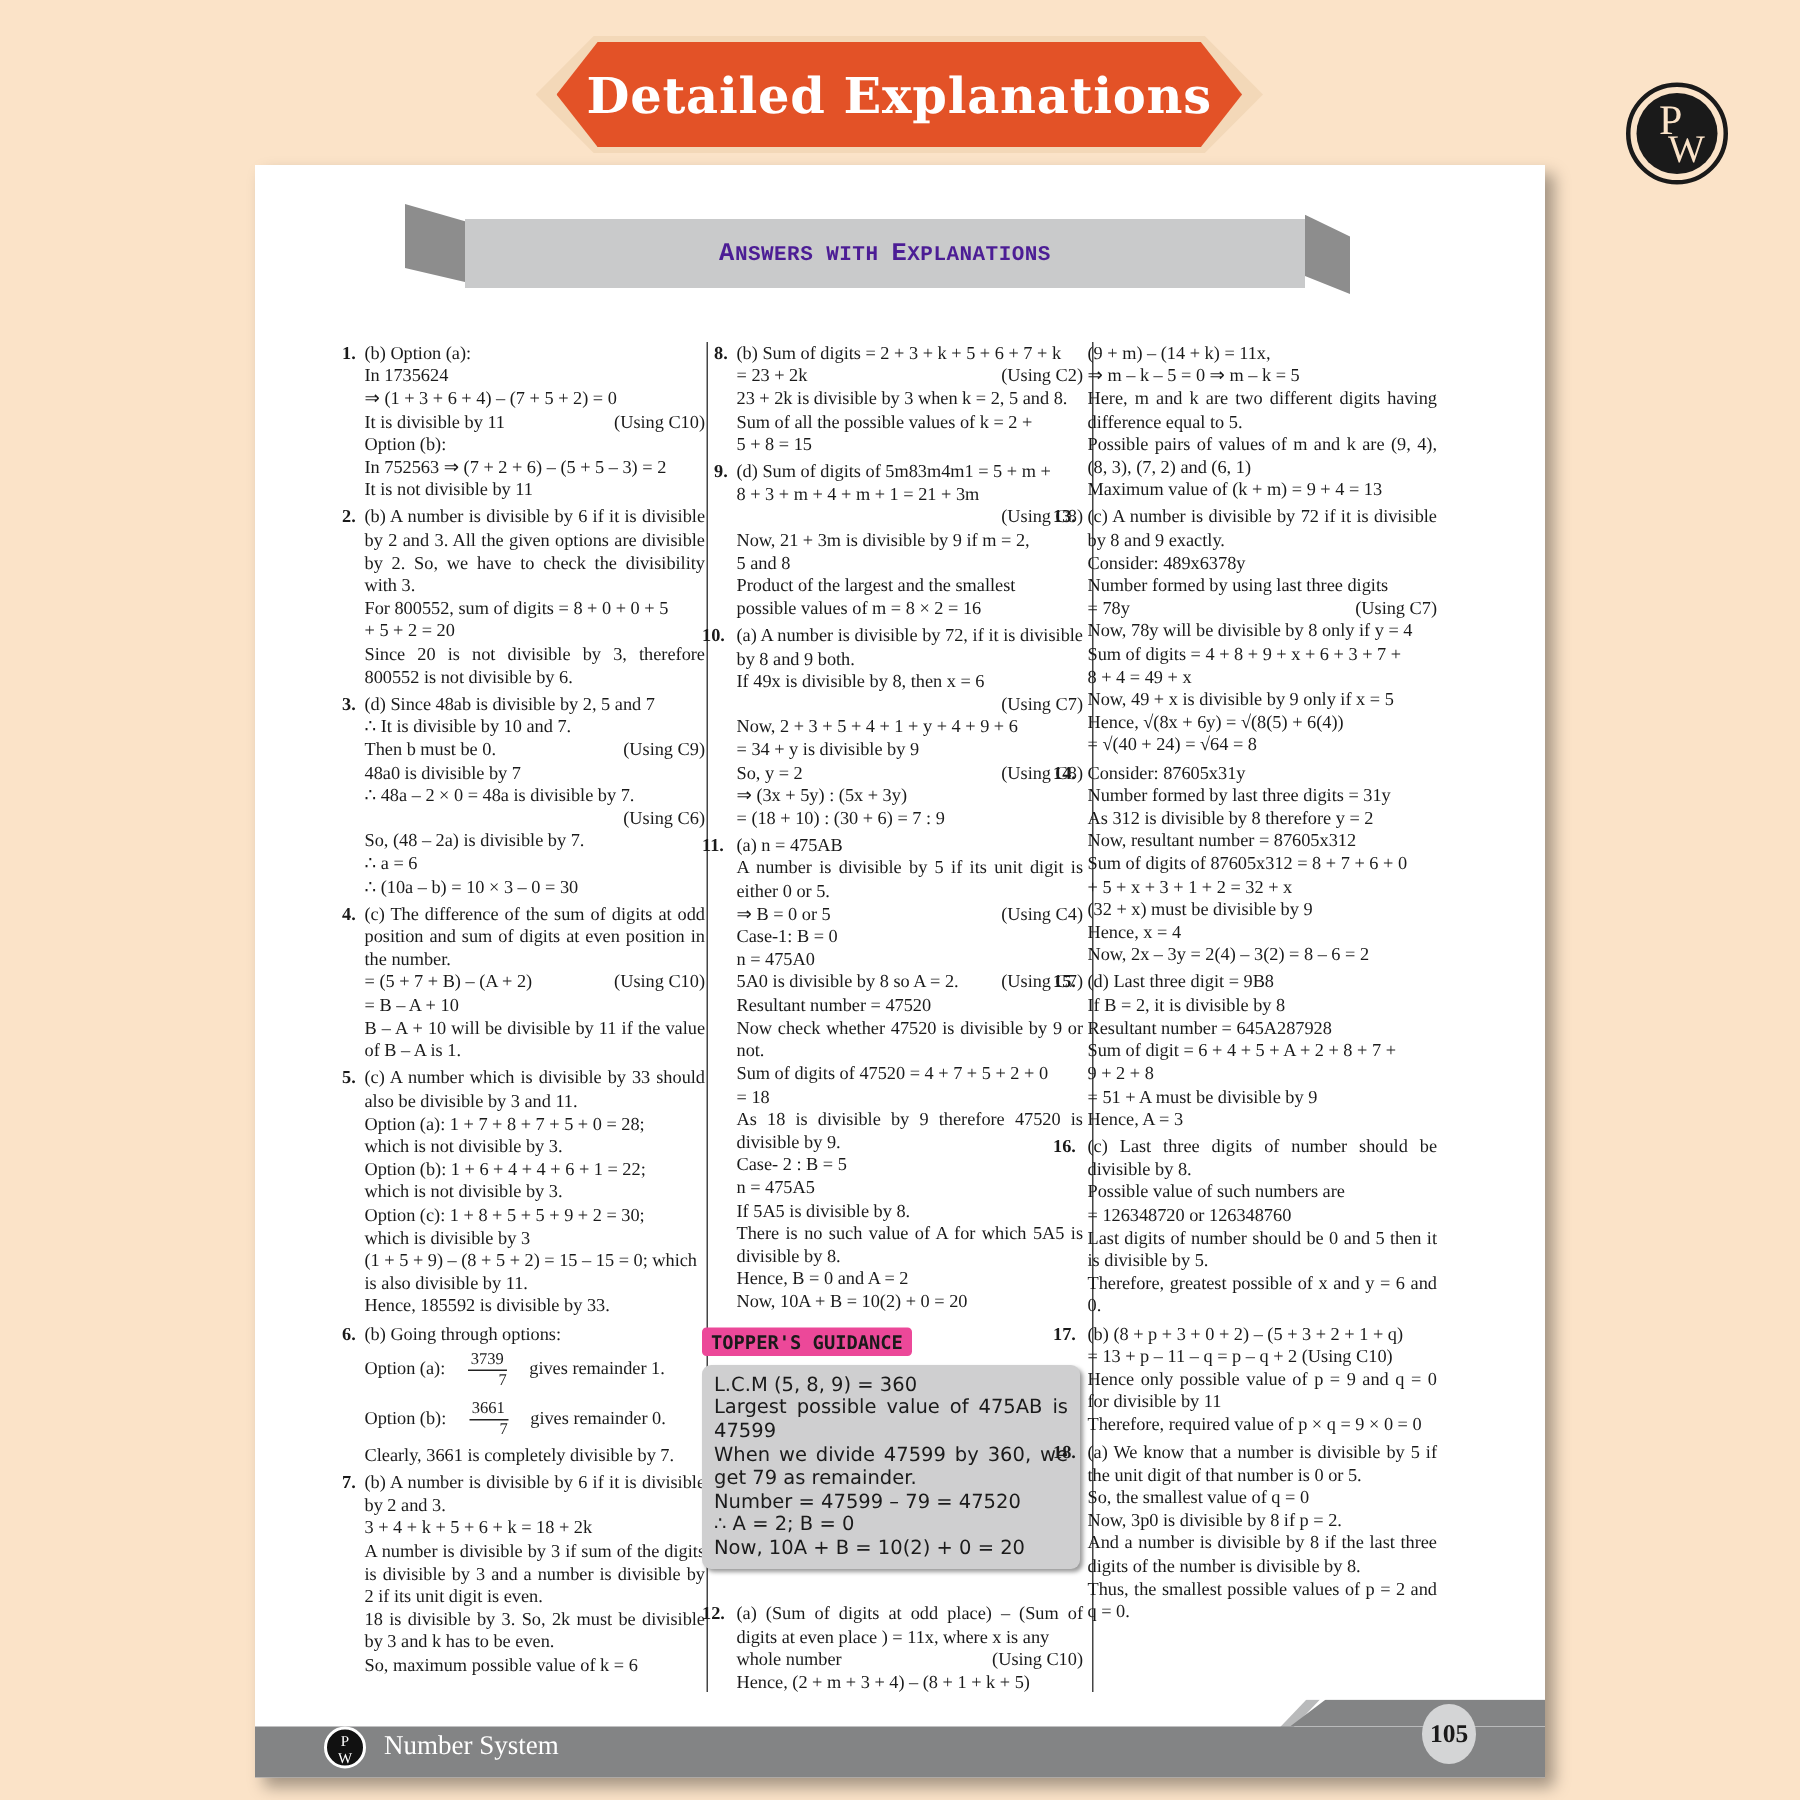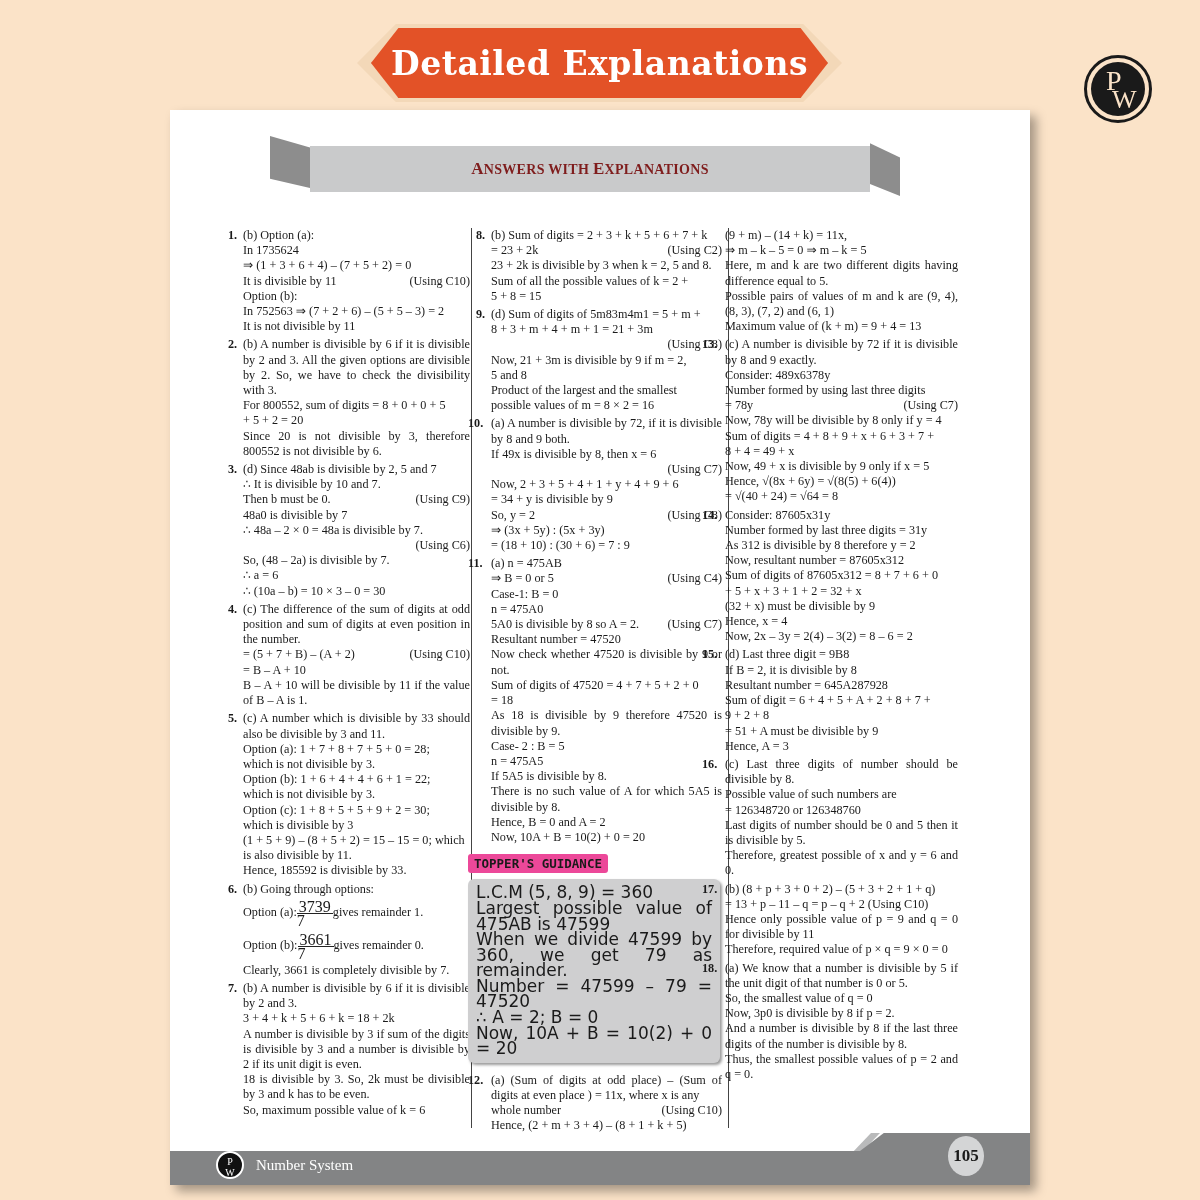--- a/index.html
+++ b/index.html
@@ -23,55 +23,55 @@
   .page { position: absolute; left: 170px; top: 110px; width: 860px; height: 1075px; background: #fff;
     box-shadow: 6px 6px 10px rgba(0,0,0,.35); }
 
   .section-bar { position: absolute; left: 100px; top: 26px; width: 630px; height: 50px; }
   .section-bar .lwing { position: absolute; left: 0; top: 0; width: 40px; height: 52px; background: #8d8d8d;
     clip-path: polygon(0 0, 100% 22%, 100% 100%, 0 82%); }
   .section-bar .rwing { position: absolute; right: 0; top: 0; width: 30px; height: 60px; background: #8d8d8d;
     clip-path: polygon(0 12%, 100% 36%, 100% 100%, 0 80%); }
   .section-bar .mid { position: absolute; left: 40px; right: 30px; top: 10px; height: 46px; background: #c9cacb;
     display: flex; align-items: center; justify-content: center; }
-  .section-title { font-family: Liberation Serif, serif; font-weight: bold; font-size: 14px; color: #7f1d1d; font-variant: small-caps; letter-spacing: 0.3px; }
+  .section-title { font-family: Liberation Mono, monospace; font-weight: bold; font-size: 14px; color: #4c1d95; font-variant: small-caps; letter-spacing: 0.3px; }
   .section-title .big { font-size: 17px; }
 
   .cols { position: absolute; left: 58px; top: 118px; width: 760px; height: 900px; }
   .col { position: absolute; top: 0; width: 242px; font-size: 12.2px; line-height: 15.2px; }
   .col1 { left: 0; }
   .col2 { left: 248px; width: 246px; }
   .col3 { left: 482px; width: 248px; }
   .vline { position: absolute; top: 0; width: 1px; background: #444; height: 900px; }
   .v1 { left: 243px; } .v2 { left: 500px; }
 
   .q { position: relative; padding-left: 15px; margin-bottom: 3px; }
   .q .num { position: absolute; left: 0; top: 0; font-weight: bold; }
   .q.two .num { left: -8px; }
   .ln { display: block; white-space: nowrap; }
   .ln.j { white-space: normal; text-align: justify; }
   .r { float: right; }
-  .frac { display: inline-block; vertical-align: middle; text-align: left; margin: 0 0; font-size: 16px; line-height: 13px; }
+  .frac { display: inline-block; vertical-align: middle; text-align: right; margin: 0 15px; font-size: 11px; line-height: 13px; }
   .frac .n { display: block; border-bottom: 1px solid #222; padding: 0 2px; }
   .frac .d { display: block; }
   .fracline { display: block; padding: 3px 0; white-space: nowrap; }
 
   .tg-label { display: inline-block; margin: 6px 0 4px -8px; padding: 2px 6px; background: #ec4899; font-family: "DejaVu Sans Mono", monospace; font-weight: bold; font-size: 12.5px; border-radius: 3px; }
-  .tg-box { margin: 2px 2px 10px -8px; padding: 6px 8px; background: #cfcfd0; border-radius: 6px; box-shadow: 2px 2px 3px rgba(0,0,0,.4);
-    font-family: "DejaVu Sans", sans-serif; font-size: 17px; line-height: 15.6px; }
+  .tg-box { margin: 2px 2px 22px -8px; padding: 6px 8px; background: #cfcfd0; border-radius: 6px; box-shadow: 2px 2px 3px rgba(0,0,0,.4);
+    font-family: "DejaVu Sans", sans-serif; font-size: 13px; line-height: 15.6px; }
 
   .footer { position: absolute; left: 0; top: 1028px; width: 860px; height: 47px; }
   .footer .strip { position: absolute; left: 0; right: 0; bottom: 0; height: 34px; background: #838485; }
   .footer .tab { position: absolute; right: 0; bottom: 34px; width: 170px; height: 18px; background: #838485;
     clip-path: polygon(14% 0, 100% 0, 100% 100%, 0 100%); }
   .footer .tabhl { position: absolute; right: 150px; bottom: 30px; width: 30px; height: 22px; background: #b9babb;
     clip-path: polygon(70% 0, 100% 0, 30% 100%, 0 100%); }
   .footer .logo-s { position: absolute; left: 46px; bottom: 6px; width: 28px; height: 28px; border-radius: 50%; background: #111; border: 2px solid #fff;
     color: #fff; font-size: 10px; line-height: 11px; text-align: center; padding-top: 3px; }
-  .footer .chap { position: absolute; left: 86px; bottom: 11px; color: #fff; font-size: 15px; font-family: "Liberation Serif", serif; }
+  .footer .chap { position: absolute; left: 86px; bottom: 11px; color: #fff; font-size: 18px; font-family: "Liberation Serif", serif; }
   .footer .pg { position: absolute; right: 46px; bottom: 9px; width: 36px; height: 40px; border-radius: 50%; background: #d4d5d6;
     display: flex; align-items: center; justify-content: center; font-weight: bold; font-size: 17px; }
 </style>
 </head>
 <body>
 
 <div class="banner-wrap">
   <div class="banner-outer"></div>
   <div class="banner-inner">
       <span class="banner-title">Detailed Explanations</span>
@@ -185,20 +185,21 @@
           <span class="ln">If 49x is divisible by 8, then x = 6</span>
           <span class="ln">&nbsp;<span class="r">(Using C7)</span></span>
           <span class="ln">Now, 2 + 3 + 5 + 4 + 1 + y + 4 + 9 + 6</span>
           <span class="ln">= 34 + y is divisible by 9</span>
           <span class="ln">So, y = 2<span class="r">(Using C8)</span></span>
           <span class="ln">⇒ (3x + 5y) : (5x + 3y)</span>
           <span class="ln">= (18 + 10) : (30 + 6) = 7 : 9</span>
         </div><div class="q two">
           <span class="num">11.</span>
           <span class="ln">(a) n = 475AB</span>
+          <span class="ln j">A number is divisible by 5 if its unit digit is either 0 or 5.</span>
           <span class="ln">⇒ B = 0 or 5<span class="r">(Using C4)</span></span>
           <span class="ln">Case-1: B = 0</span>
           <span class="ln">n = 475A0</span>
           <span class="ln">5A0 is divisible by 8 so A = 2.<span class="r">(Using C7)</span></span>
           <span class="ln">Resultant number = 47520</span>
           <span class="ln j">Now check whether 47520 is divisible by 9 or not.</span>
           <span class="ln">Sum of digits of 47520 = 4 + 7 + 5 + 2 + 0</span>
           <span class="ln">= 18</span>
           <span class="ln j">As 18 is divisible by 9 therefore 47520 is divisible by 9.</span>
           <span class="ln">Case- 2 : B = 5</span>

